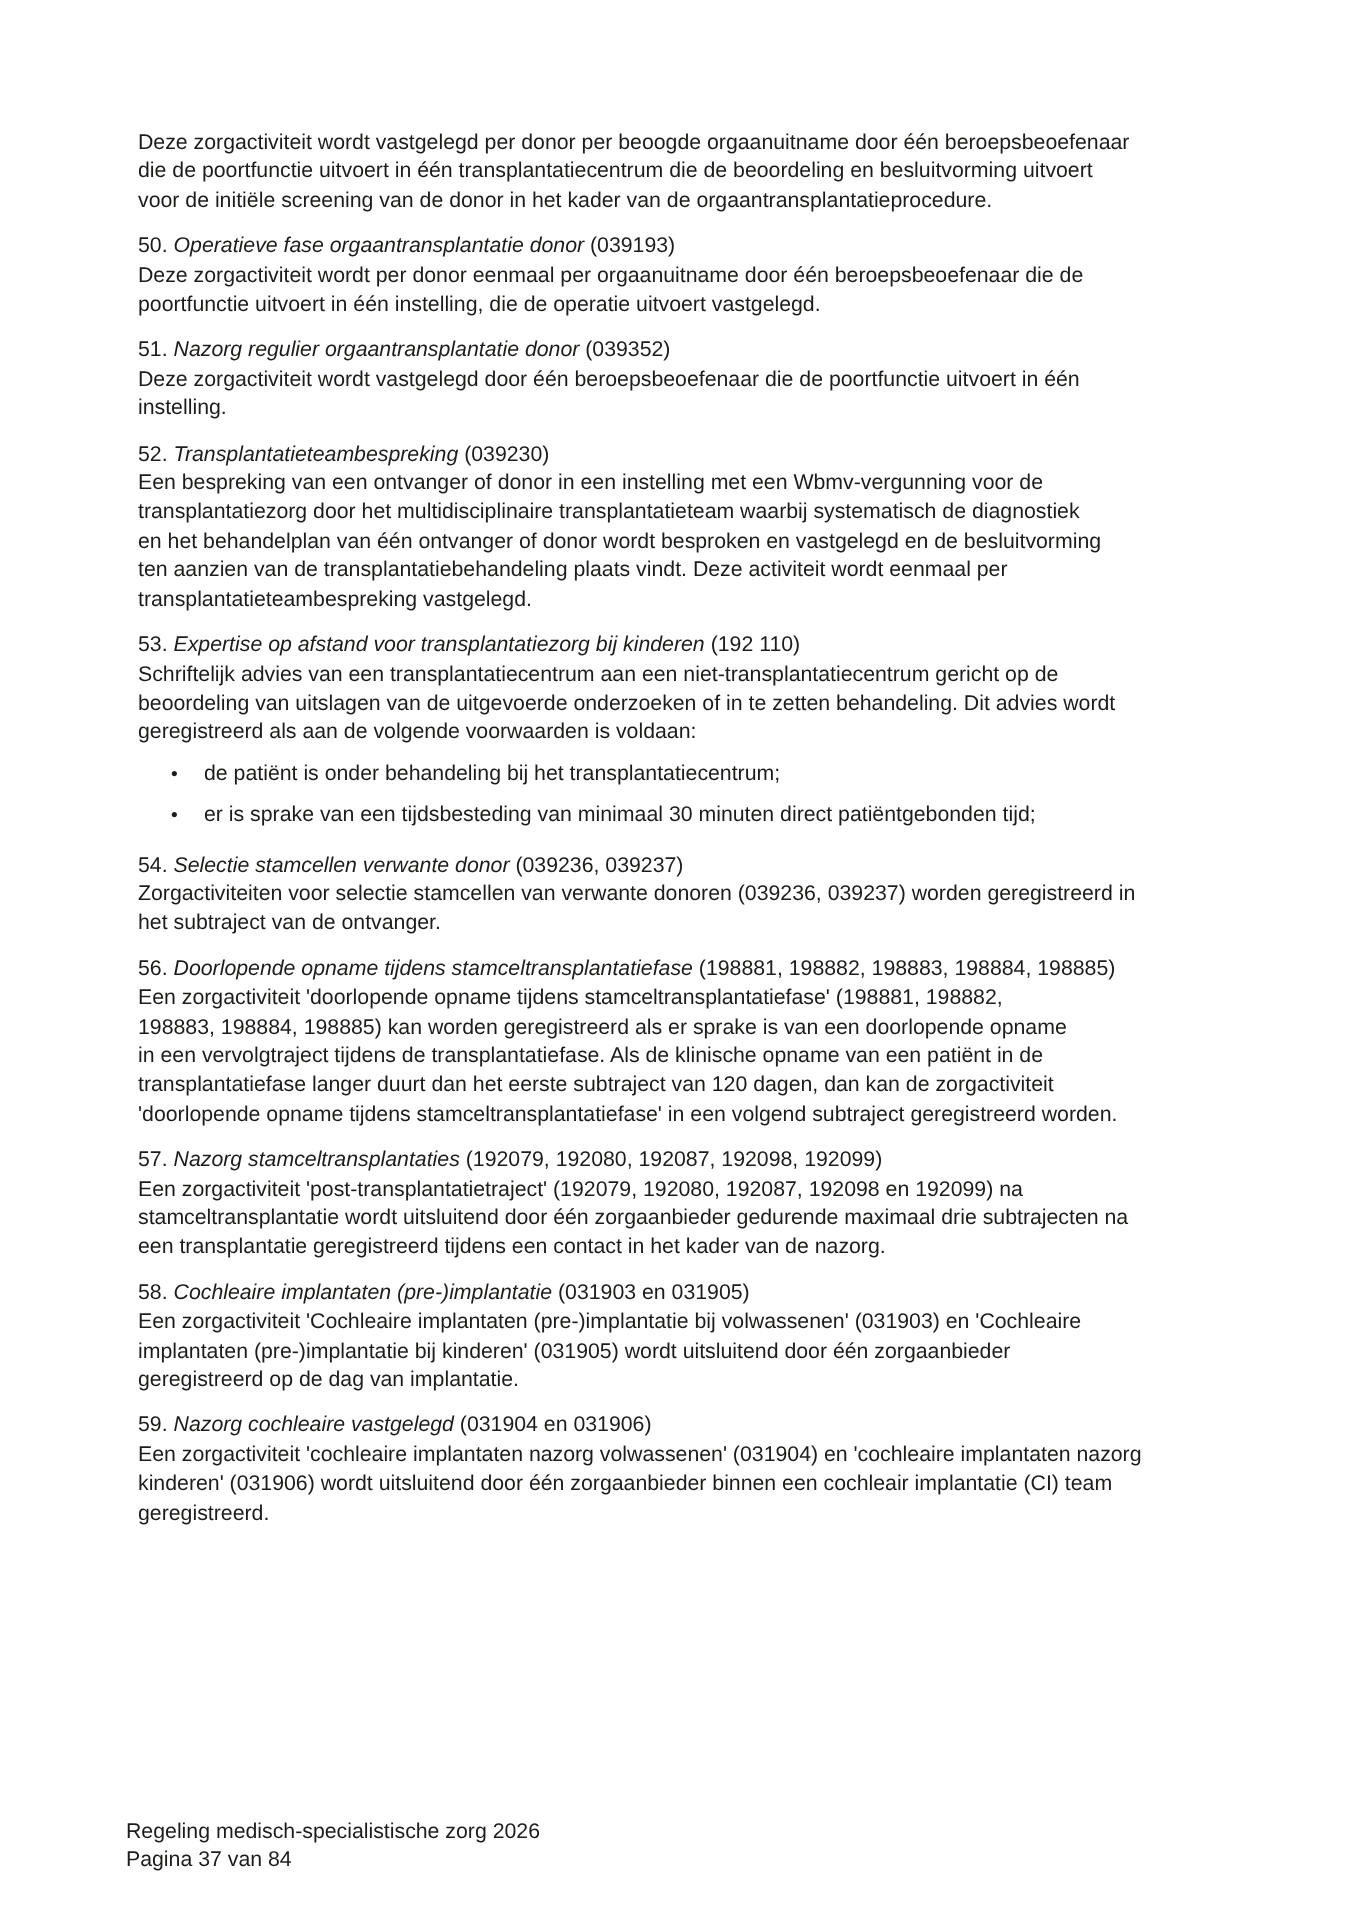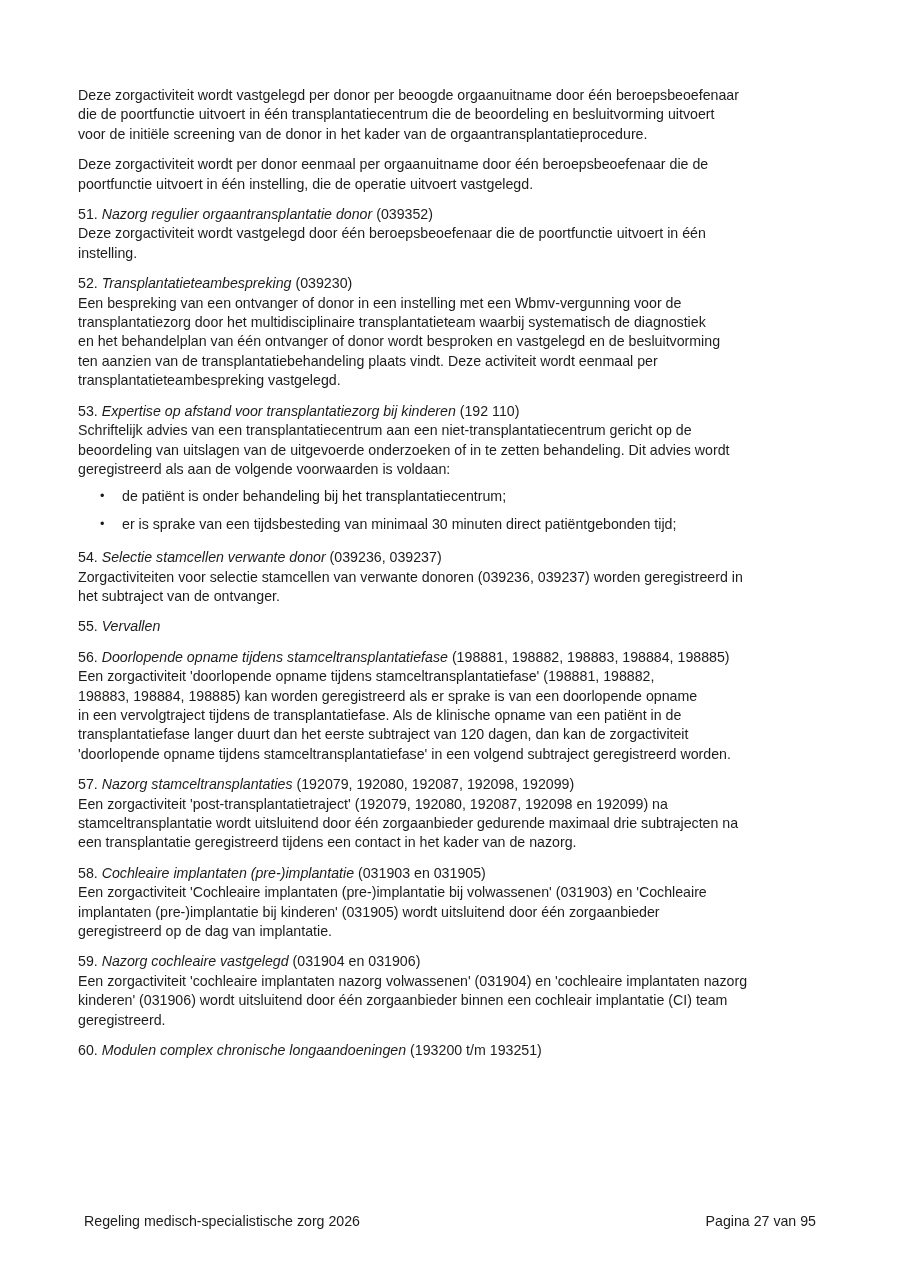--- a/index.html
+++ b/index.html
@@ -9,21 +9,21 @@
     background: #ffffff;
     color: #1c1c1a;
     font-family: "Liberation Sans", sans-serif;
     font-size: 14.2px;
     line-height: 19.4px;
     position: relative;
     overflow: hidden;
   }
   .content {
     position: absolute;
-    left: 78px;
+    left: 92px;
     top: 86px;
     width: 742px;
   }
   p { margin: 0; }
   .pre { white-space: pre-line; }
   .section { margin-top: 11px; }
   .heading .num { font-style: normal; }
   .heading .title { font-style: italic; }
   .heading .code { font-style: normal; }
   ul.cond {
@@ -46,32 +46,36 @@
   }
   .extra-gap { margin-bottom: 14px; }
   .footer {
     position: absolute;
     left: 84px;
     top: 1212px;
     width: 732px;
     display: flex;
     justify-content: space-between;
     font-size: 14.2px;
+    flex-direction: column;
   }
 </style>
 </head>
 <body>
 
 <div class="content">
 
   <p class="pre">Deze zorgactiviteit wordt vastgelegd per donor per beoogde orgaanuitname door één beroepsbeoefenaar
 die de poortfunctie uitvoert in één transplantatiecentrum die de beoordeling en besluitvorming uitvoert
 voor de initiële screening van de donor in het kader van de orgaantransplantatieprocedure.</p>
 
   <div class="section">
+    <p class="heading"><span class="num">50.</span>
+      <span class="title">Operatieve fase orgaantransplantatie donor</span>
+      <span class="code">(039193)</span></p>
     <p class="pre">Deze zorgactiviteit wordt per donor eenmaal per orgaanuitname door één beroepsbeoefenaar die de
 poortfunctie uitvoert in één instelling, die de operatie uitvoert vastgelegd.</p>
   </div>
 
   <div class="section">
     <p class="heading"><span class="num">51.</span>
       <span class="title">Nazorg regulier orgaantransplantatie donor</span>
       <span class="code">(039352)</span></p>
     <p class="pre">Deze zorgactiviteit wordt vastgelegd door één beroepsbeoefenaar die de poortfunctie uitvoert in één
 instelling.</p>
@@ -102,24 +106,20 @@
   </div>
 
   <div class="section">
     <p class="heading"><span class="num">54.</span>
       <span class="title">Selectie stamcellen verwante donor</span>
       <span class="code">(039236, 039237)</span></p>
     <p class="pre">Zorgactiviteiten voor selectie stamcellen van verwante donoren (039236, 039237) worden geregistreerd in
 het subtraject van de ontvanger.</p>
   </div>
 
-  <div class="section">
-    <p class="heading"><span class="num">55.</span>
-      <span class="title">Vervallen</span></p>
-  </div>
 
   <div class="section">
     <p class="heading"><span class="num">56.</span>
       <span class="title">Doorlopende opname tijdens stamceltransplantatiefase</span>
       <span class="code">(198881, 198882, 198883, 198884, 198885)</span></p>
     <p class="pre">Een zorgactiviteit 'doorlopende opname tijdens stamceltransplantatiefase' (198881, 198882,
 198883, 198884, 198885) kan worden geregistreerd als er sprake is van een doorlopende opname
 in een vervolgtraject tijdens de transplantatiefase. Als de klinische opname van een patiënt in de
 transplantatiefase langer duurt dan het eerste subtraject van 120 dagen, dan kan de zorgactiviteit
 'doorlopende opname tijdens stamceltransplantatiefase' in een volgend subtraject geregistreerd worden.</p>
@@ -145,24 +145,19 @@
 
   <div class="section">
     <p class="heading"><span class="num">59.</span>
       <span class="title">Nazorg cochleaire vastgelegd</span>
       <span class="code">(031904 en 031906)</span></p>
     <p class="pre">Een zorgactiviteit 'cochleaire implantaten nazorg volwassenen' (031904) en 'cochleaire implantaten nazorg
 kinderen' (031906) wordt uitsluitend door één zorgaanbieder binnen een cochleair implantatie (CI) team
 geregistreerd.</p>
   </div>
 
-  <div class="section">
-    <p class="heading"><span class="num">60.</span>
-      <span class="title">Modulen complex chronische longaandoeningen</span>
-      <span class="code">(193200 t/m 193251)</span></p>
-  </div>
 
 </div>
 
 <div class="footer">
   <span>Regeling medisch-specialistische zorg 2026</span>
-  <span>Pagina 27 van 95</span>
+  <span>Pagina 37 van 84</span>
 </div>
 
 </body></html>

